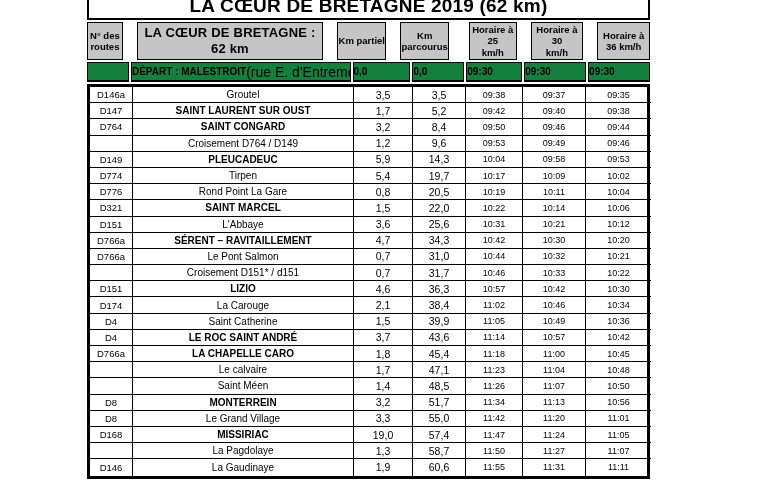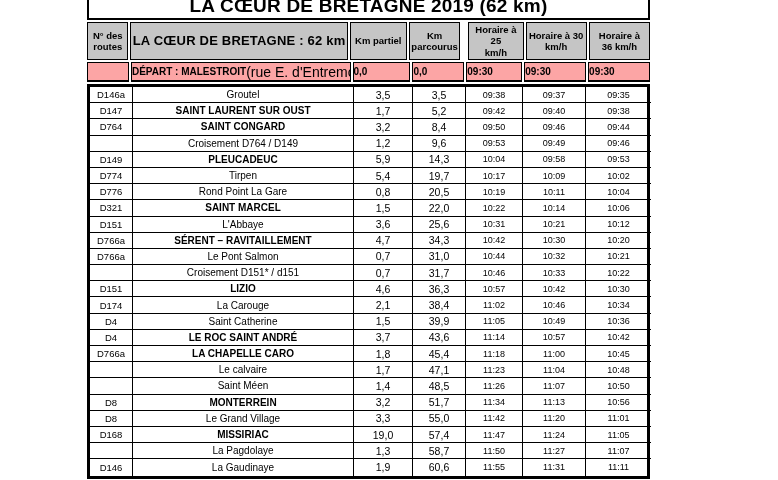--- a/index.html
+++ b/index.html
@@ -13,38 +13,38 @@
 
   
   .title-box{
     box-sizing:border-box;width:563px;height:34px;margin-top:-14px;
     border:2px solid #000;background:#fff;
     display:flex;align-items:flex-end;justify-content:center;
     font-weight:bold;font-size:19px;letter-spacing:.2px;padding-bottom:1px;
   }
 
   
-  .hdr-row{display:flex;gap:2px;width:563px;margin-top:2px;height:38px;}
+  .hdr-row{display:flex;gap:14px;width:563px;margin-top:2px;height:38px;}
   .hdr-cell{
     box-sizing:border-box;border:1px solid #000;background:var(--header-bg,#c5c5c5);
     display:flex;align-items:center;justify-content:center;text-align:center;
     font-weight:bold;font-size:9.5px;line-height:1.2;white-space:pre-line;
   }
   .hdr-cell.c1{width:42px;}
   .hdr-cell.c2{width:220px;font-size:13px;letter-spacing:.2px;}
   .hdr-cell.c3{width:58px;}
   .hdr-cell.c4{width:52px;}
   .hdr-cell.c5{width:56px;margin-left:6px;}
   .hdr-cell.c6{width:62px;}
   .hdr-cell.c7{width:62px;}
 
   
   .depart-row{display:flex;gap:2px;width:563px;margin-top:2px;height:20px;}
   .depart-cell{
-    box-sizing:border-box;border:1px solid #000;border-bottom:2px solid #000;background:#fca5a5;
+    box-sizing:border-box;border:1px solid #000;border-bottom:2px solid #000;background:#15803d;
     display:flex;align-items:center;justify-content:space-between;text-align:center;
     font-size:10px;font-weight:bold;white-space:nowrap;overflow:hidden;
   }
   .depart-cell.c1{width:42px;}
   .depart-cell.c2{width:220px;}
   .depart-cell.c3{width:58px;}
   .depart-cell.c4{width:52px;}
   .depart-cell.c5{width:56px;}
   .depart-cell.c6{width:62px;}
   .depart-cell.c7{width:62px;}

